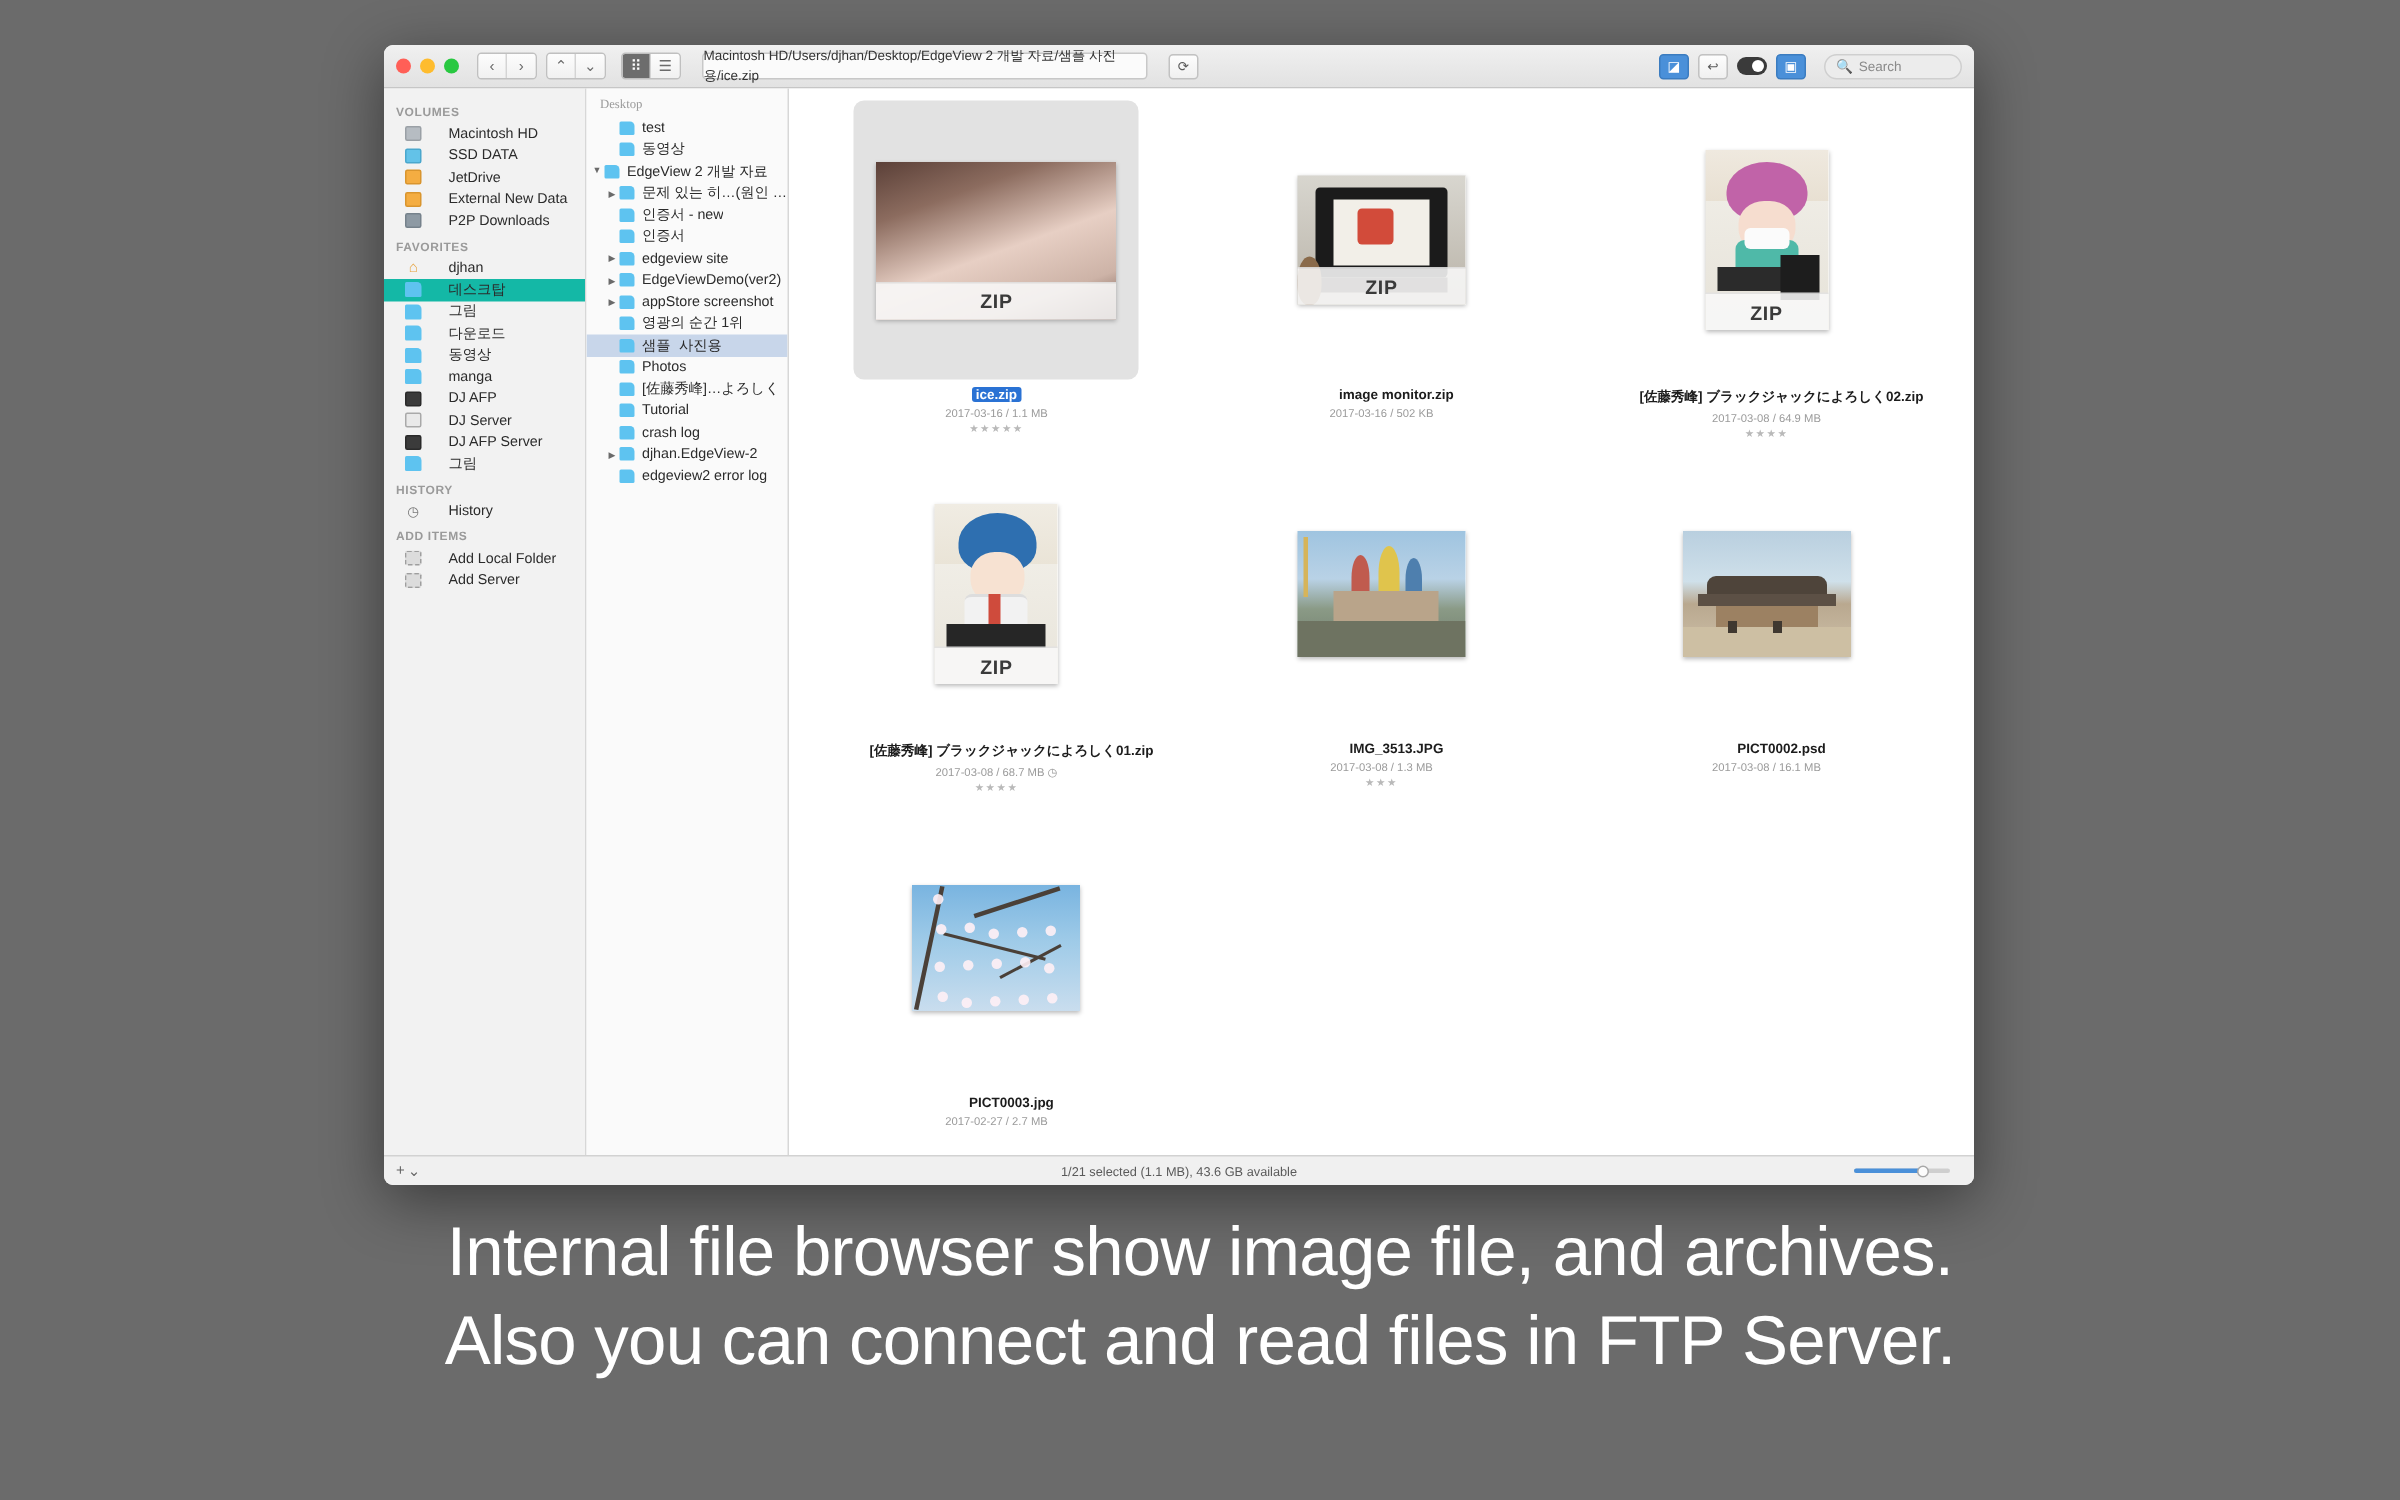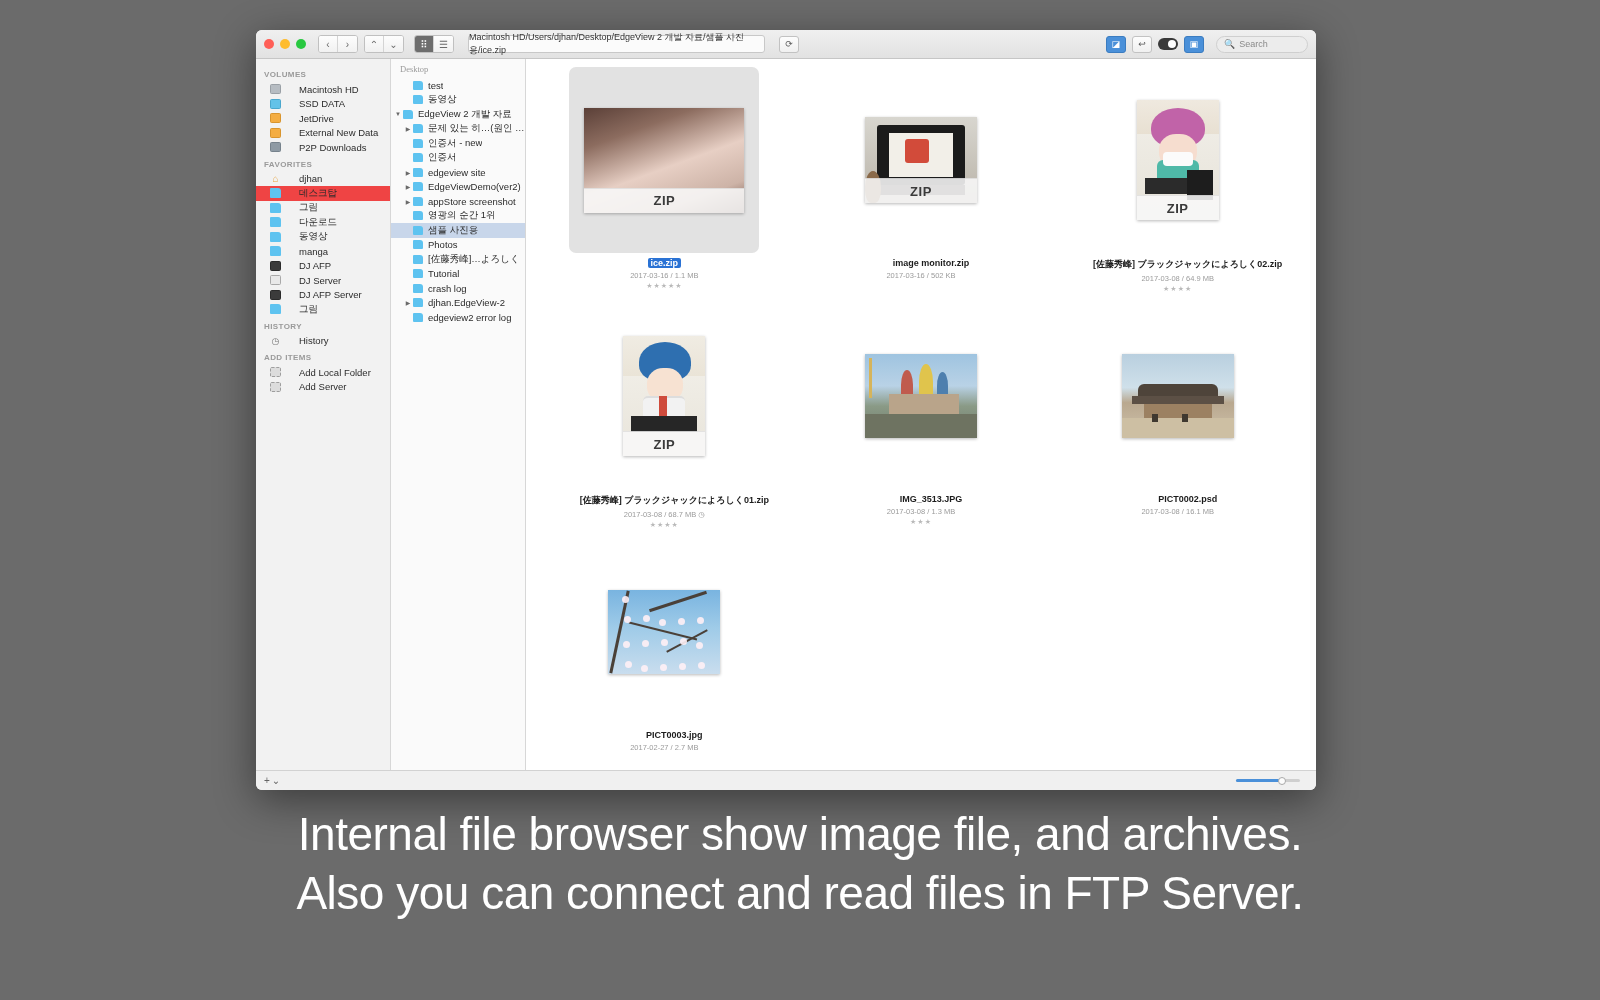--- a/index.html
+++ b/index.html
@@ -82,21 +82,21 @@
     overflow: hidden;
   }
   .sb-head {
     font-size: 8px; letter-spacing: .4px; color: #9a9a9a;
     padding: 5px 0 3px 8px; font-weight: 600;
   }
   .sb-item {
     display: flex; align-items: center; gap: 18px;
     height: 14.5px; padding-left: 14px;
   }
-  .sb-item.sel { background: #ef4444; }
+  .sb-item.sel { background: #14b8a6; }
   .sb-ic { width: 11px; height: 10px; border-radius: 1.5px; flex: 0 0 11px; }
   .ic-hd { background: #b6bcc2; border: 1px solid #9aa0a6; }
   .ic-ssd { background: #63c2e8; border: 1px solid #4aa7cd; }
   .ic-orange { background: #f4ad42; border: 1px solid #d9952e; }
   .ic-net { background: #8e9aa4; border: 1px solid #76828c; }
   .ic-folder { background: #5ec3f0; border-radius: 1px 3px 1px 1px; }
   .ic-home { background: transparent; color: #e6a23c; font-size: 10px;
              display:flex; align-items:center; justify-content:center; }
   .ic-srv { background: #e9e9e9; border: 1px solid #a9a9a9; }
   .ic-mon { background: #3b3b3b; border: 1px solid #2a2a2a; }
@@ -107,21 +107,21 @@
   #tree {
     width: 135px; flex: 0 0 135px; background: #fafafa;
     border-right: 1px solid #d7d7d7; padding-top: 5px;
     font-size: 9.5px; color: #2b2b2b; overflow: hidden;
   }
   .tr-head { font-size: 8.5px; color: #9a9a9a; padding: 0 0 4px 9px; font-family: Liberation Serif, serif; }
   .tr-item {
     display: flex; align-items: center; height: 14.5px;
     white-space: nowrap; overflow: hidden;
   }
-  .tr-item.sel { background: #c8d6ea; }
+  .tr-item.sel { background: #c8d6ea; font-family: Liberation Mono, monospace; }
   .tw { width: 10px; flex: 0 0 10px; text-align: center;
         font-size: 6px; color: #6a6a6a; }
   .tr-fold { width: 10px; height: 9px; background: #5ec3f0;
              border-radius: 1px 3px 1px 1px; flex: 0 0 10px; margin-right: 5px; }
   .tr-lbl { overflow: hidden; text-overflow: ellipsis; }
 
   
   #content {
     flex: 1; background: #ffffff; position: relative; overflow: hidden;
     display: grid; grid-template-columns: repeat(3, 1fr);
@@ -528,20 +528,21 @@
           <div class="fmeta">2017-02-27 / 2.7 MB</div>
         </div>
       </div>
   </div>
 
   <div id="statusbar">
     <div id="addmenu">
       <span>+</span>
       <span>⌄</span>
     </div>
+    <div id="status-text">1/21 selected (1.1 MB), 43.6 GB available</div>
     <div id="zoomslider">
       <div class="fill"></div>
       <div class="knob"></div>
     </div>
   </div>
 </div>
 
 <div id="caption">
   <div>Internal file browser show image file, and archives.</div>
   <div>Also you can connect and read files in FTP Server.</div>

